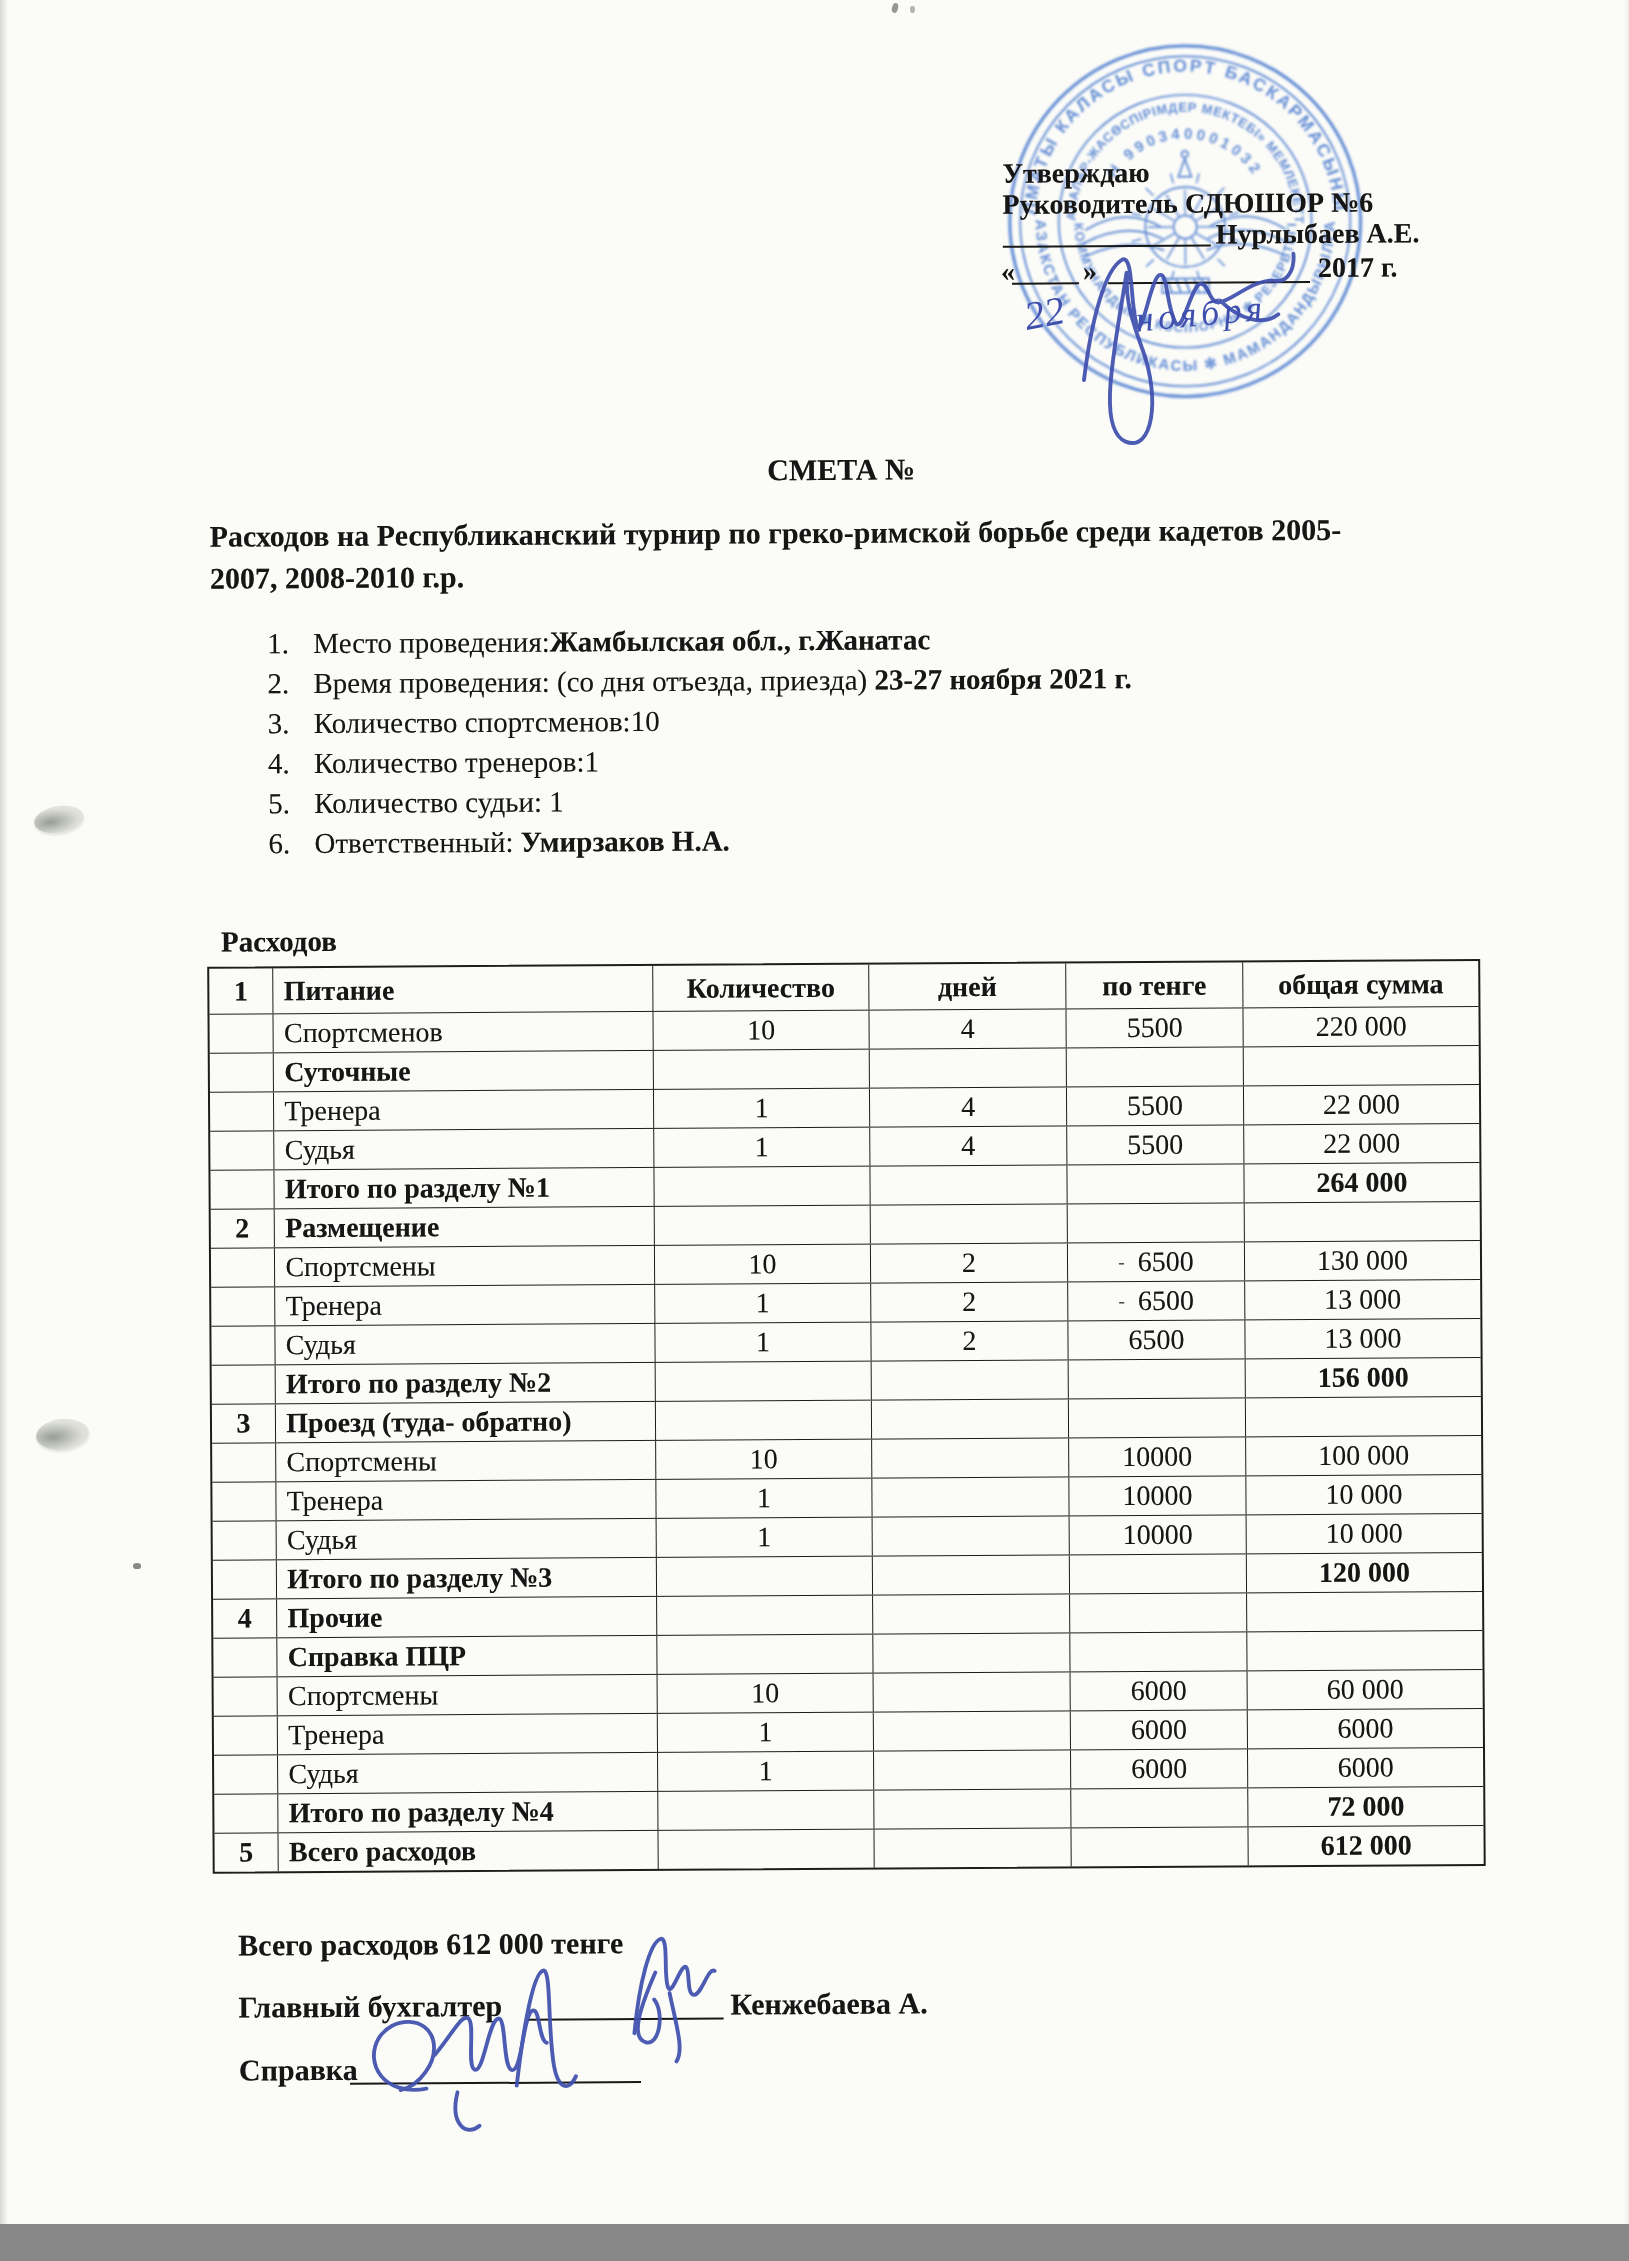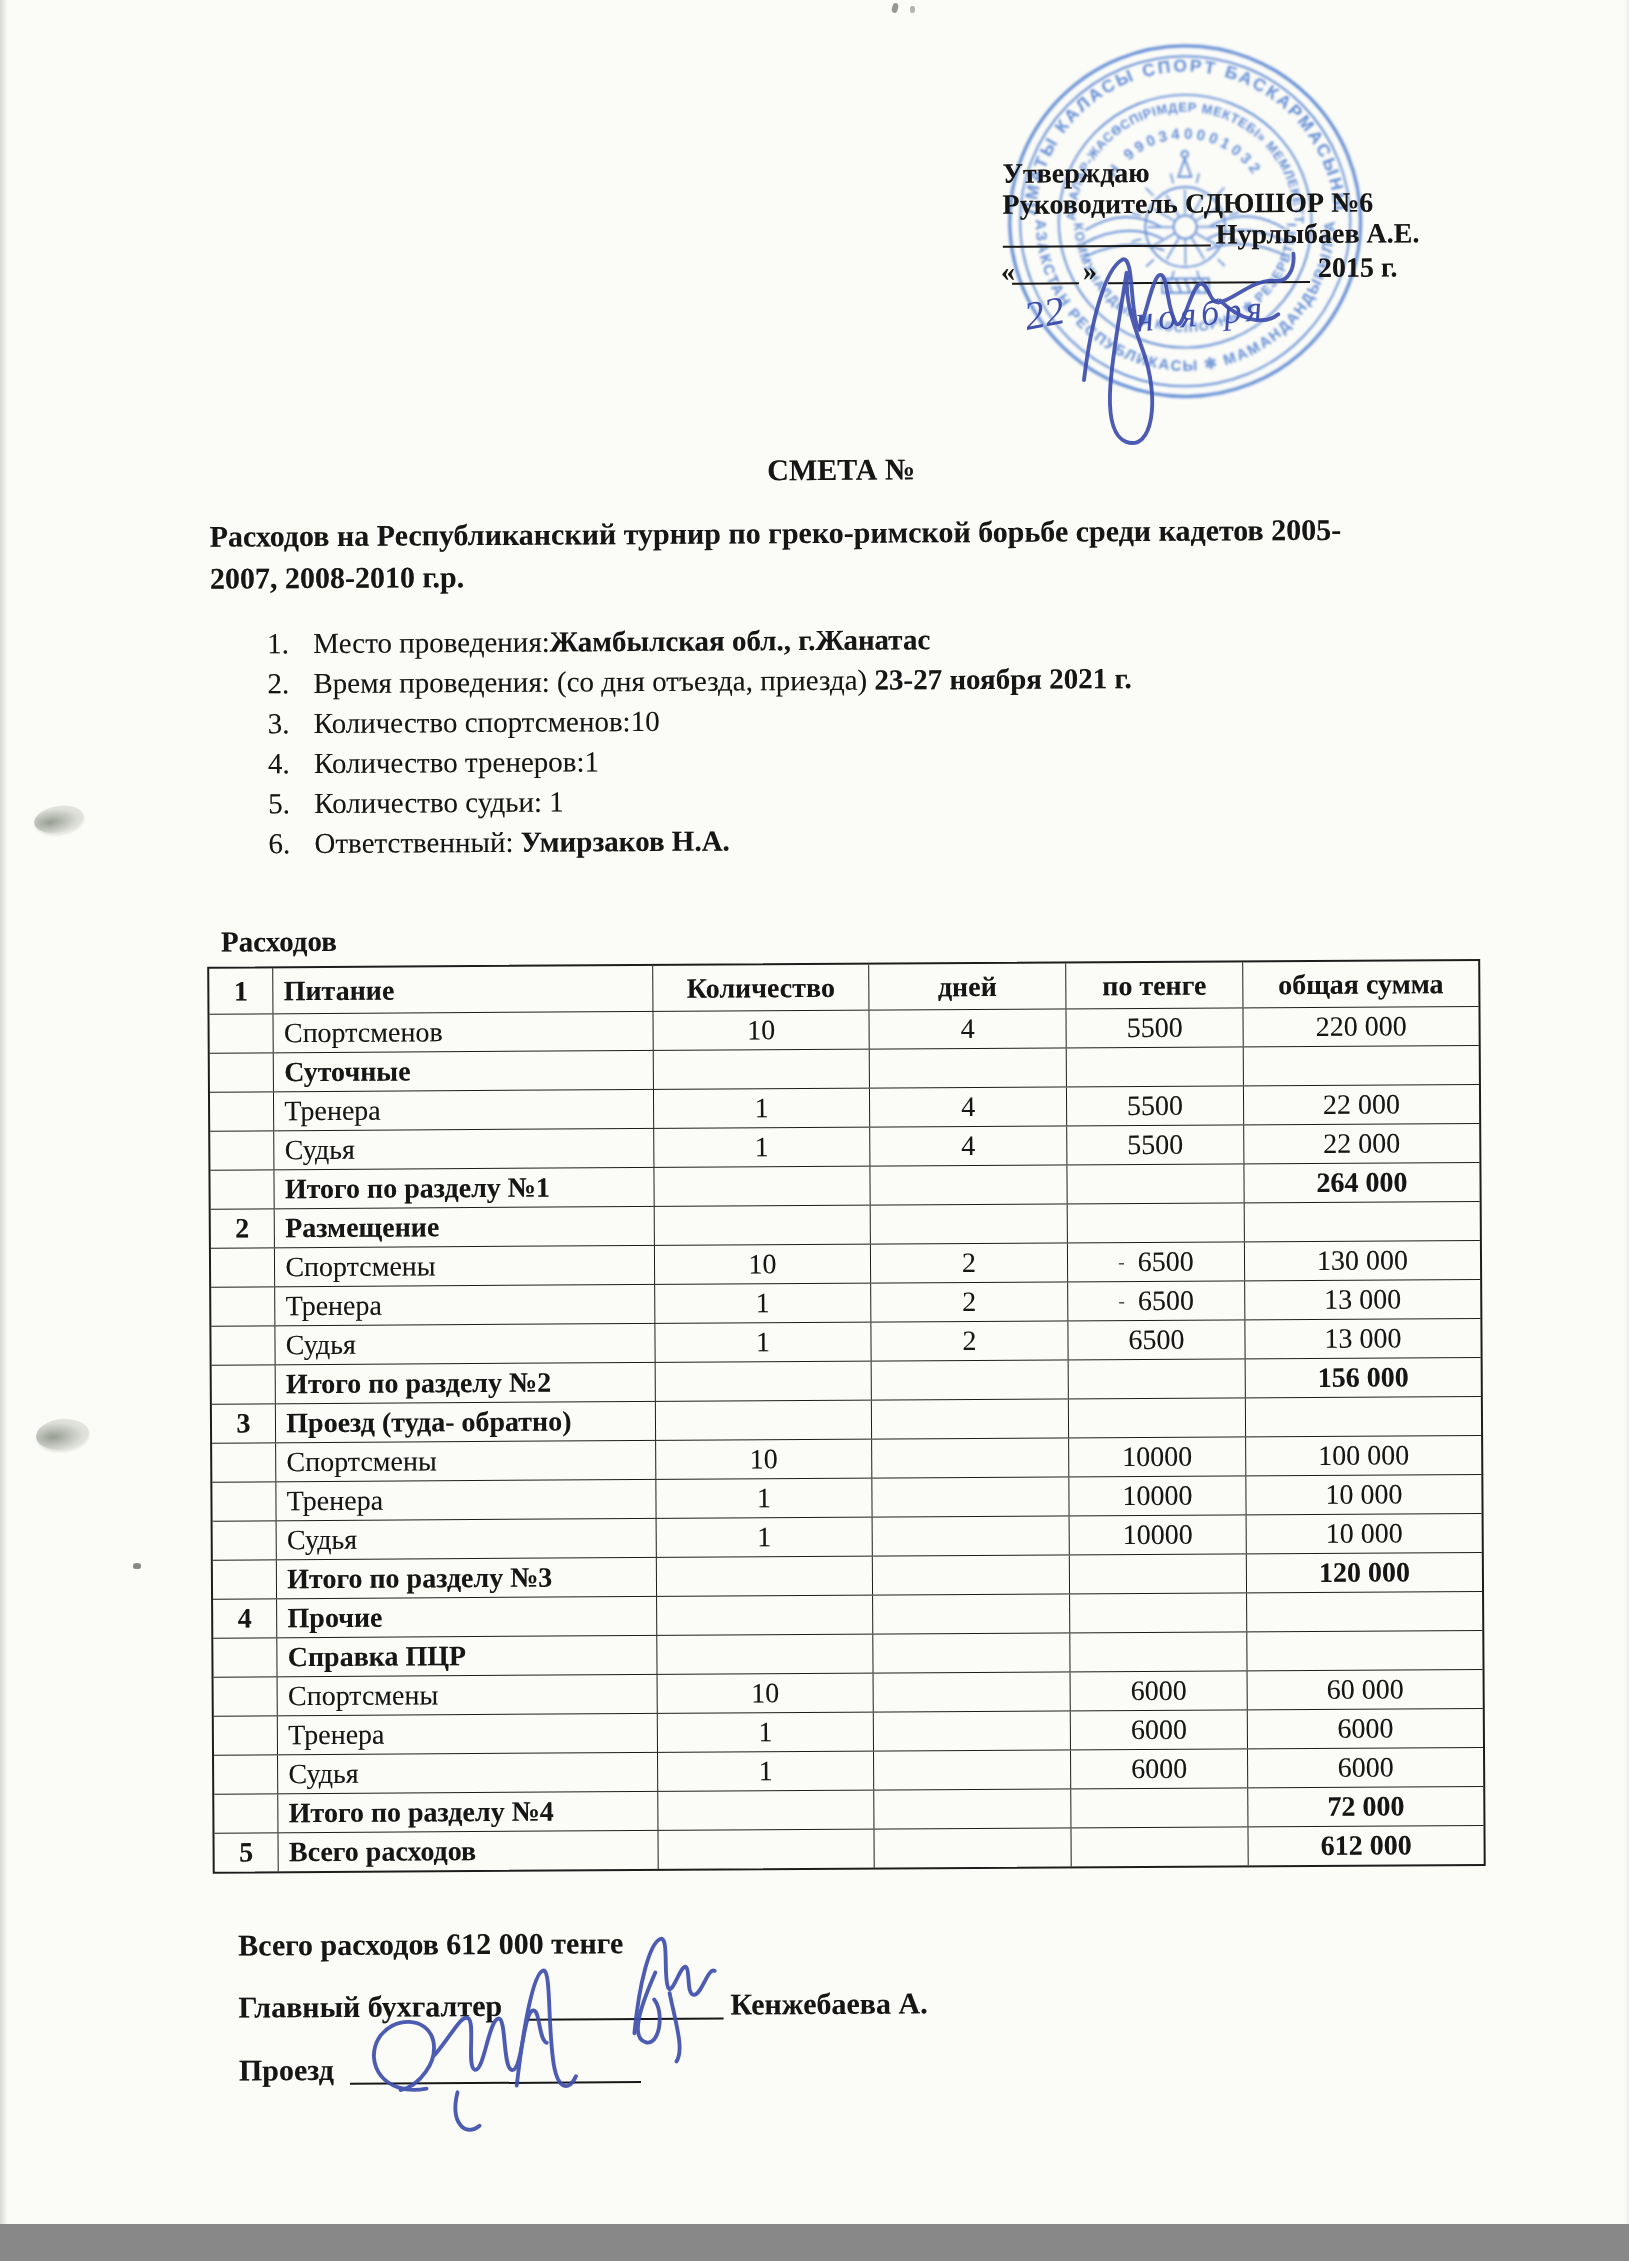--- a/index.html
+++ b/index.html
@@ -131,21 +131,21 @@
     </svg>
 
     <div class="abs appr txt" style="left:1008px;top:159px">Утверждаю</div>
     <div class="abs appr txt" style="left:1008px;top:190px">Руководитель СДЮШОР №6</div>
     <div class="abs uline" style="left:1008px;top:247px;width:208px"></div>
     <div class="abs appr txt" style="left:1221px;top:221px">Нурлыбаев А.Е.</div>
     <div class="abs appr txt" style="left:1006px;top:257px">«</div>
     <div class="abs uline" style="left:1017px;top:284px;width:67px"></div>
     <div class="abs appr txt" style="left:1088px;top:257px">»</div>
     <div class="abs uline" style="left:1113px;top:284px;width:202px"></div>
-    <div class="abs appr txt" style="left:1323px;top:255px">2015 г.</div>
+    <div class="abs appr txt" style="left:1323px;top:255px">2017 г.</div>
     <div class="abs ink" style="left:1029px;top:291px;font-size:40px;transform:rotate(-10deg)">22</div>
     <div class="abs ink" style="left:1140px;top:295px;font-size:36px;letter-spacing:4.5px;transform:rotate(-5deg)">ноября</div>
 
     <div class="abs title txt">СМЕТА №</div>
     <div class="abs sub txt" style="top:513px">Расходов на Республиканский турнир по греко-римской борьбе среди кадетов 2005-</div>
     <div class="abs sub txt" style="top:555px">2007, 2008-2010 г.р.</div>
 
     <div>
         <div class="detail txt" style="top: 622px;"><span class="dnum">1.</span><span>Место проведения:</span><span class="b">Жамбылская обл., г.Жанатас</span></div>
         <div class="detail txt" style="top: 662px;"><span class="dnum">2.</span><span>Время проведения: (со дня отъезда, приезда) </span><span class="b">23-27 ноября  2021 г.</span></div>
@@ -340,21 +340,21 @@
           <div class="cell days txt"></div>
           <div class="cell rate txt"></div>
           <div class="cell total txt">612 000</div>
         </div>
       </div>
 
     <div class="abs foot txt" style="left:233px;top:1924px">Всего расходов  612 000 тенге</div>
     <div class="abs foot txt" style="left:233px;top:1986px">Главный бухгалтер</div>
     <div class="abs uline" style="left:522px;top:2017px;width:196px"></div>
     <div class="abs foot txt" style="left:725px;top:1986px">Кенжебаева А.</div>
-    <div class="abs foot txt" style="left:233px;top:2049px">Проезд</div>
+    <div class="abs foot txt" style="left:233px;top:2049px">Справка</div>
     <div class="abs uline" style="left:344px;top:2080px;width:291px"></div>
 
     <svg class="overlay" width="1630" height="2261" viewBox="0 0 2528 3507">
       <g fill="none" stroke="#3f4fae" stroke-width="6" stroke-linecap="round" opacity="0.92">
         <g>
           <path d="M1688,592 C1700,498 1722,420 1748,406 C1766,397 1760,470 1770,506 C1778,533 1792,436 1806,430 C1819,425 1816,476 1830,503 C1841,524 1854,449 1869,444 C1882,440 1882,474 1898,473 C1918,471 1952,436 1986,440 C2006,443 2016,420 2014,398"></path>
           <path d="M1755,426 C1737,540 1706,668 1752,688 C1794,705 1806,622 1780,548 C1766,508 1752,470 1756,430"></path>
           <path d="M1900,470 C1930,500 1968,510 1990,492"></path>
         </g>
         <g>

